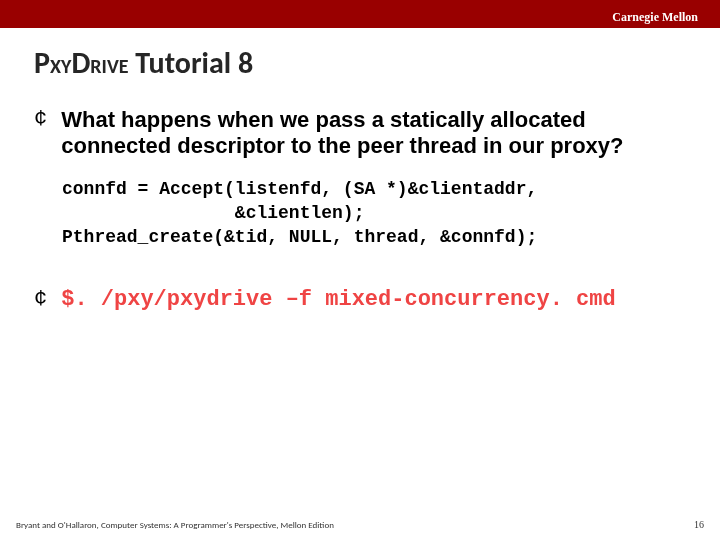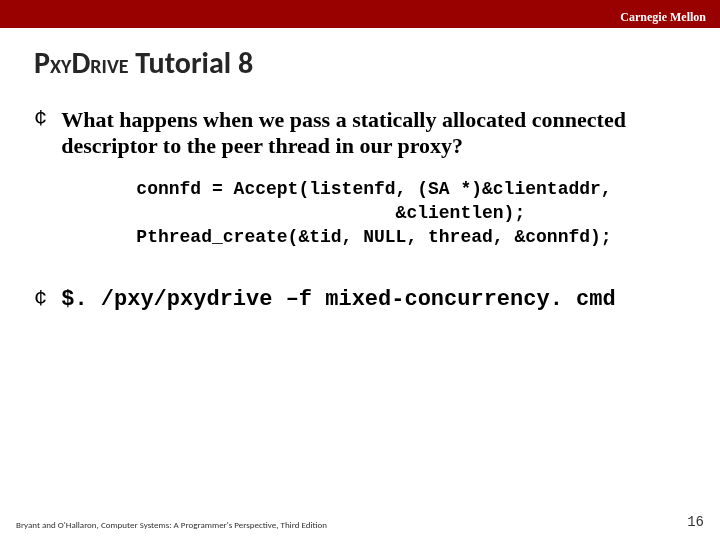--- a/index.html
+++ b/index.html
@@ -12,21 +12,21 @@
     overflow: hidden;
   }
   .header-bar {
     position: absolute;
     top: 0;
     left: 0;
     right: 0;
     height: 28px;
     background: #990000;
     text-align: right;
-    padding-right: 14px;
+    padding-right: 22px;
     padding-top: 6px;
   }
   .header-text {
     color: #ffffff;
     font-weight: bold;
     font-size: 12px;
     font-family: Georgia, 'Times New Roman', serif;
   }
   .title-area {
     position: absolute;
@@ -54,60 +54,59 @@
   }
   .bullet-marker {
     font-family: 'Courier New', monospace;
     font-size: 22px;
     line-height: 26px;
     margin-right: 14px;
     color: #000;
     flex-shrink: 0;
   }
   .bullet-text {
-    font-family: Liberation Serif, serif;
+    font-family: Liberation Sans, sans-serif;
     font-size: 22px;
     font-weight: bold;
     line-height: 26px;
     color: #000;
   }
   .code-block {
     font-family: 'Courier New', monospace;
     font-size: 18px;
     font-weight: bold;
     line-height: 24px;
     color: #000;
     margin-left: 28px;
     white-space: pre;
     margin-bottom: 38px;
-    text-align: center;
   }
   .command-text {
     font-family: 'Courier New', monospace;
     font-size: 22px;
     font-weight: bold;
     line-height: 26px;
-    color: #000000;
+    color: #ef4444;
     text-align: right;
   }
   .footer-left {
     position: absolute;
     bottom: 10px;
     left: 16px;
     font-size: 9px;
     color: #333;
     font-family: Calibri, Arial, sans-serif;
   }
   .footer-right {
     position: absolute;
     bottom: 10px;
     right: 16px;
-    font-size: 14px;
+    font-size: 10px;
     color: #333;
-    font-family: Liberation Mono, monospace;
+    font-family: Liberation Serif, serif;
     margin-left: 14px;
   }
 </style>
 </head>
 <body>
 
 <div class="header-bar">
   <span class="header-text">Carnegie Mellon</span>
 </div>
 
@@ -130,14 +129,14 @@
 
   <div class="bullet-row">
     <div class="bullet-marker">¢</div>
     <div class="command-text">
       <span>$. /pxy/pxydrive –f mixed-concurrency. cmd</span><br>
     </div>
   </div>
 
 </div>
 
-<div class="footer-left">Bryant and O'Hallaron, Computer Systems: A Programmer's Perspective, Third Edition</div>
+<div class="footer-left">Bryant and O'Hallaron, Computer Systems: A Programmer's Perspective, Mellon Edition</div>
 <div class="footer-right">16</div>
 
 </body></html>

